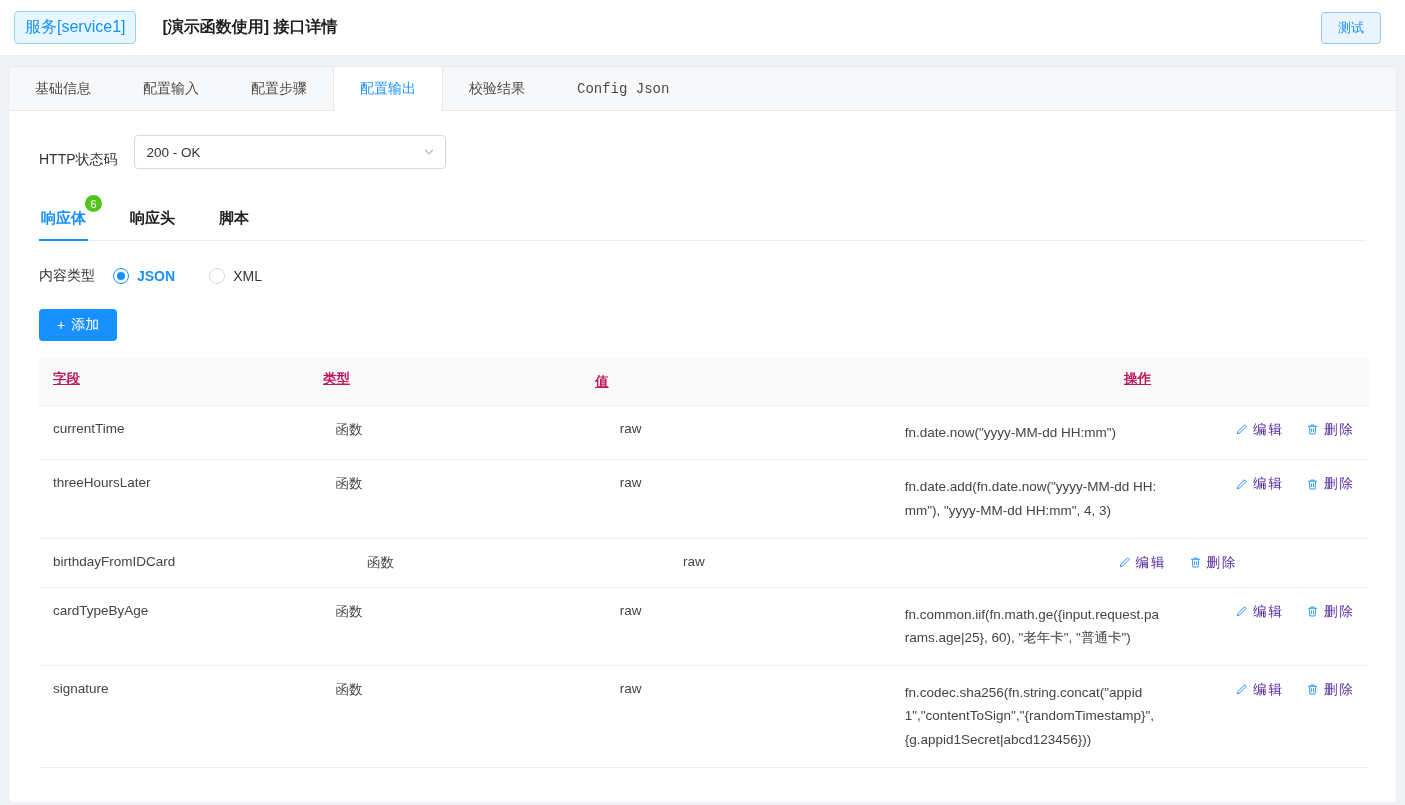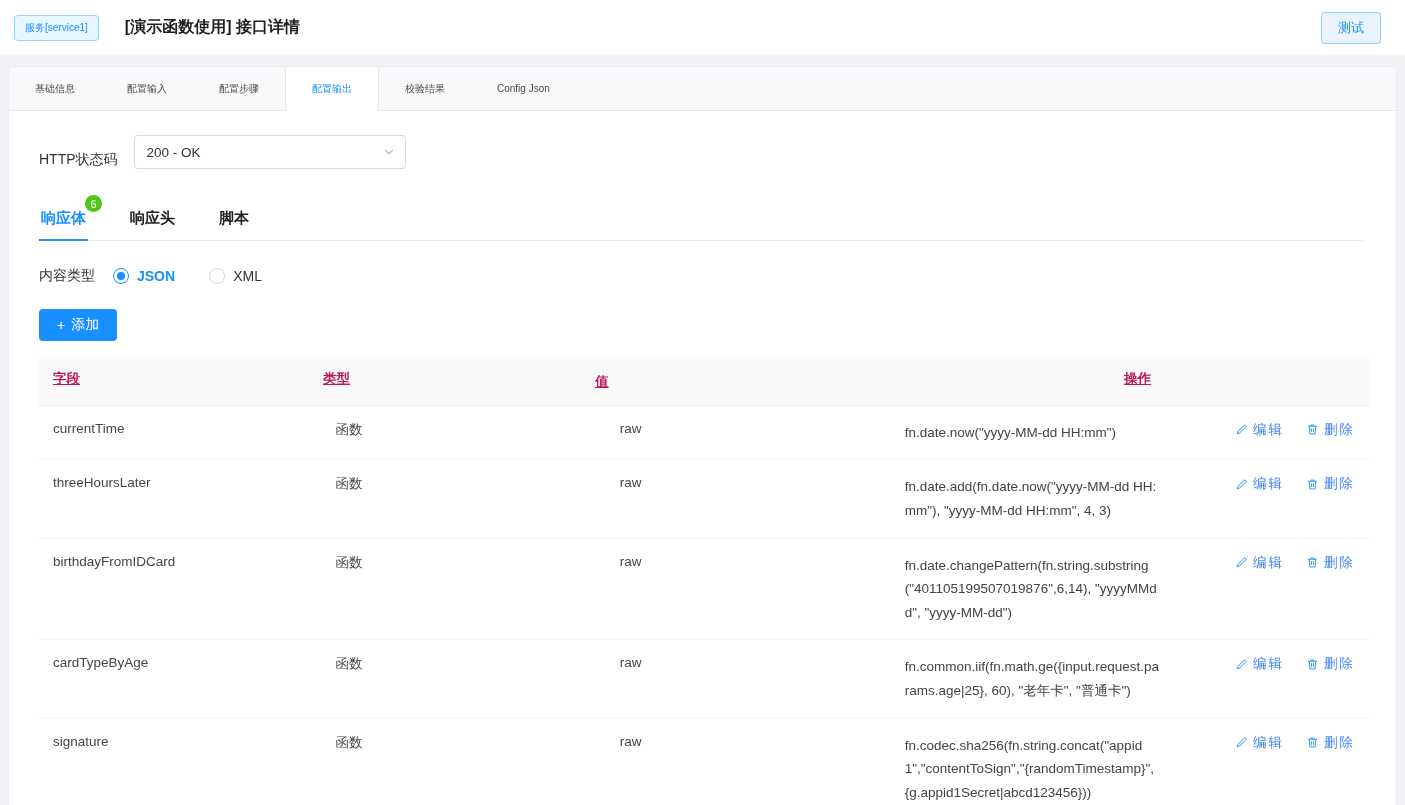--- a/index.html
+++ b/index.html
@@ -19,21 +19,21 @@
     align-items: center;
     padding: 0 24px 0 14px;
     border-bottom: 1px solid #eef0f2;
   }
   .service-tag {
     background: #e6f7ff;
     border: 1px solid #91d5ff;
     color: #1890ff;
     border-radius: 4px;
     padding: 5px 10px;
-    font-size: 10px;
+    font-size: 16px;
     cursor: pointer;
   }
   .page-title {
     font-size: 16px;
     font-weight: bold;
     margin-left: 14px;
     color: #1f1f1f;
     padding-left: 12px;
   }
   .spacer { flex: 1; }
@@ -63,22 +63,23 @@
     background: #f7f8fa;
     border-bottom: 1px solid #e8e8e8;
     height: 44px;
     align-items: stretch;
   }
   .tab {
     display: flex;
     align-items: center;
     padding: 0 26px;
     color: #4a4a4a;
-    font-size: 10px;
-    cursor: pointer;
+    font-size: 14px;
+    cursor: pointer;
+    font-family: Liberation Mono, monospace;
   }
   .tab.active {
     background: #fff;
     color: #1890ff;
     border-left: 1px solid #e8e8e8;
     border-right: 1px solid #e8e8e8;
     margin-bottom: -1px;
   }
 
   .card-body { padding: 24px 30px 0 30px; }
@@ -93,21 +94,21 @@
     background: #fff;
     display: flex;
     align-items: center;
     justify-content: space-between;
     padding: 0 10px 0 12px;
     cursor: pointer;
     color: #333;
     font-size: 13.5px;
   }
   .select-mode { width: 200px; margin-right: 28px; }
-  .select-code { width: 272px; }
+  .select-code { width: 312px; }
 
   
   .subtabs {
     display: flex;
     gap: 40px;
     border-bottom: 1px solid #ececec;
     padding: 6px 0 0 0;
   }
   .subtab {
     position: relative;
@@ -203,21 +204,21 @@
   }
   .td { padding: 15px 14px 15px 14px; color: #444; }
   .col-field  { width: 270px; }
   .col-type   { width: 272px; }
   .col-dtype  { width: 273px; }
   .col-value  { width: 325px; line-height: 1.75; word-break: break-all; }
   .col-actions { flex: 1; display: flex; justify-content: center; gap: 22px; align-items: flex-start; }
   .th.col-actions-h { flex: 1; text-align: center; padding: 11px 14px; }
 
   .action {
-    color: #3b82f6;
+    color: #4c1d95;
     display: inline-flex;
     align-items: center;
     gap: 5px;
     cursor: pointer;
     white-space: nowrap;
   }
   .action .act-label { letter-spacing: 2px; }
   .icon-svg { display: inline-block; vertical-align: middle; }
 </style>
 </head>
@@ -335,21 +336,20 @@
               </svg>
             <span class="act-label">删除</span>
           </span>
         </div>
       </div>
 
       <div class="trow">
         <div class="td col-field">birthdayFromIDCard</div>
         <div class="td col-type">函数</div>
         <div class="td col-dtype">raw</div>
-        <div class="td col-value">fn.date.changePattern(fn.string.substring("401105199507019876",6,14), "yyyyMMdd", "yyyy-MM-dd")</div>
         <div class="td col-actions">
           <span class="action">
             <svg class="icon-svg" width="13" height="13" viewBox="0 0 16 16">
                 <path d="M11.8 2.2l2 2L5.6 12.4l-2.8.8.8-2.8L11.8 2.2z" fill="none" stroke="#1890ff" stroke-width="1.2"></path>
               </svg>
             <span class="act-label">编辑</span>
           </span>
           <span class="action">
             <svg class="icon-svg" width="13" height="13" viewBox="0 0 16 16">
                 <path d="M2.5 4h11M6 4V2.5h4V4M4 4l.8 9.5h6.4L12 4M6.7 6.5v4.5M9.3 6.5v4.5" stroke="#1890ff" stroke-width="1.1" fill="none"></path>

